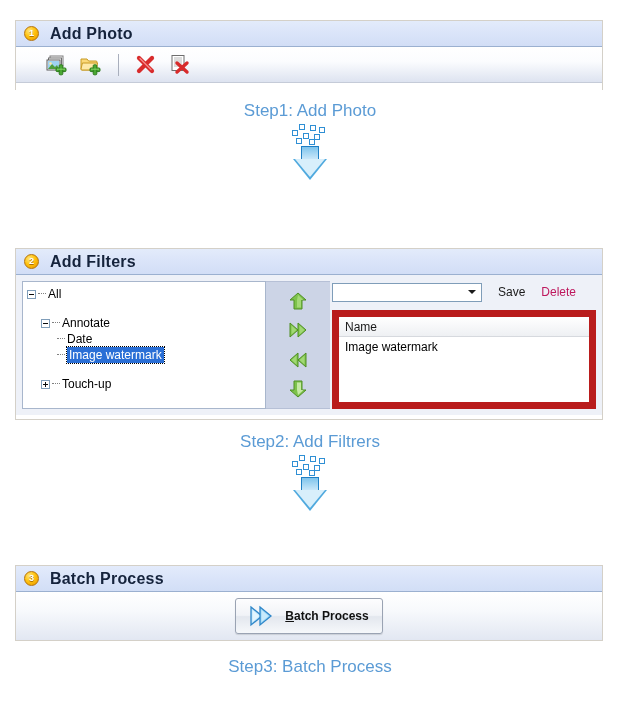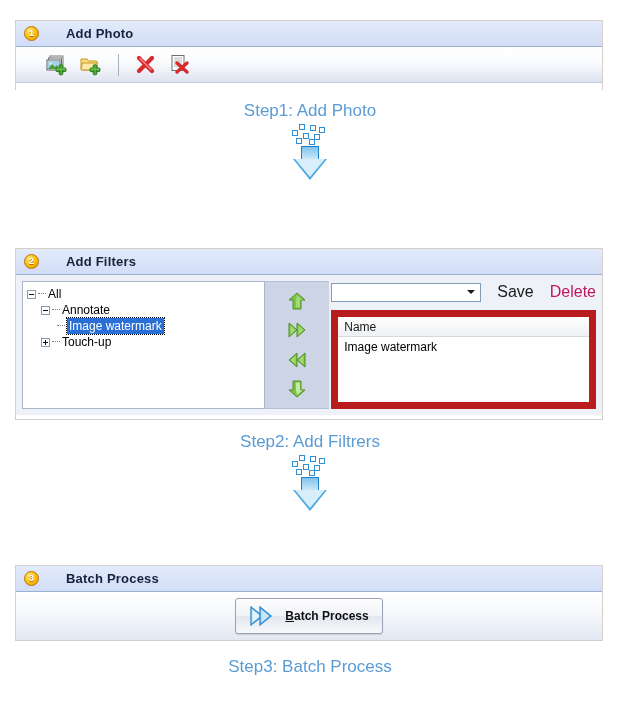--- a/index.html
+++ b/index.html
@@ -44,22 +44,22 @@
     box-sizing: border-box;
     color: #ffffff;
     font-size: 9px;
     font-weight: bold;
     line-height: 13px;
     text-align: center;
     flex: 0 0 auto;
     text-shadow: 0 1px 0 rgba(140,80,0,.7);
   }
   .panel-title {
-    margin-left: 27px;
-    font-size: 13px;
+    margin-left: 11px;
+    font-size: 16px;
     font-weight: bold;
     color: #15233c;
     letter-spacing: .2px;
   }
 
   
   .step-label {
     position: absolute;
     width: 620px;
     left: 0;
@@ -203,21 +203,21 @@
     margin-right: 2px;
   }
   .tlabel { padding-right: 2px; }
   .tlabel.sel {
     background: #2a6fd6;
     color: #ffffff;
     outline: 1px dotted #000;
     outline-offset: 0;
     padding: 0 2px;
   }
-  .indent1 { padding-left: 14px; }
+  .indent1 { padding-left: 14px; margin-top: 13px; }
   .indent2 { padding-left: 30px; }
 
   .arrow-col {
     width: 64px;
     background: #ccd4e6;
     border-top: 1px solid #b6c0d6;
     border-bottom: 1px solid #b6c0d6;
     display: flex;
     flex-direction: column;
     align-items: center;
@@ -261,21 +261,21 @@
   }
   .combo-arrow {
     width: 0; height: 0;
     border-left: 4px solid transparent;
     border-right: 4px solid transparent;
     border-top: 4px solid #1b1b1b;
     margin-right: 3px;
   }
   .linkbtn {
     margin-left: 16px;
-    font-size: 16px;
+    font-size: 12px;
     color: #1a1a1a;
   }
   .linkbtn.disabled { color: #be185d; }
 
   .listview {
     flex: 1;
     background: #ffffff;
     border: 7px solid #b91c1c;
     box-sizing: border-box;
     overflow: hidden;
@@ -430,20 +430,24 @@
         <span class="dots"></span>
         <span class="tlabel">All</span>
       </div>
       <div class="tnode indent1">
         <span class="tbox"></span>
         <span class="dots"></span>
         <span class="tlabel">Annotate</span>
       </div>
       <div class="tnode indent2">
         <span class="dots"></span>
+        <span class="tlabel">Date</span>
+      </div>
+      <div class="tnode indent2">
+        <span class="dots"></span>
         <span class="tlabel sel">Image watermark</span>
       </div>
       <div class="tnode indent1">
         <span class="tbox plus"></span>
         <span class="dots"></span>
         <span class="tlabel">Touch-up</span>
       </div>
     </div>
 
     <div class="arrow-col">

